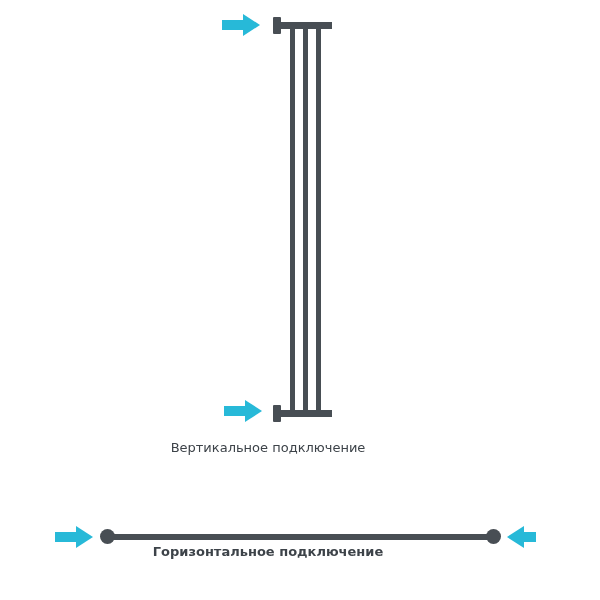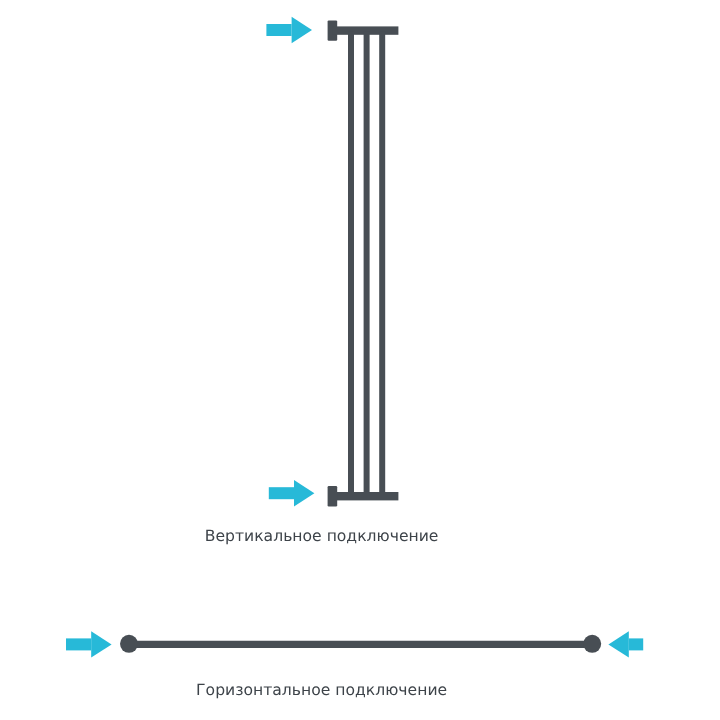--- a/index.html
+++ b/index.html
@@ -101,16 +101,16 @@
 
     <div class="arrow left" style="left:505px; top:526px;">
       <div class="shaft"></div>
       <div class="head"></div>
     </div>
 
     <div class="h-line" style="left:107px; top:534px; width:386px;"></div>
     <div class="dot" style="left:100px; top:529px;"></div>
     <div class="dot" style="left:486px; top:529px;"></div>
 
-    <div class="label" style="top:568px;">Горизонтальное подключение</div>
+    <div class="label" style="top:544px;font-weight:bold;">Горизонтальное подключение</div>
   </div>
 
 </div>
 
 </body></html>

